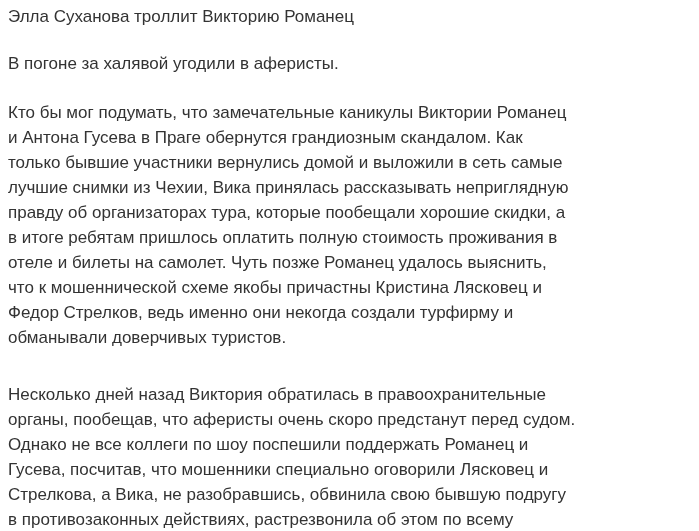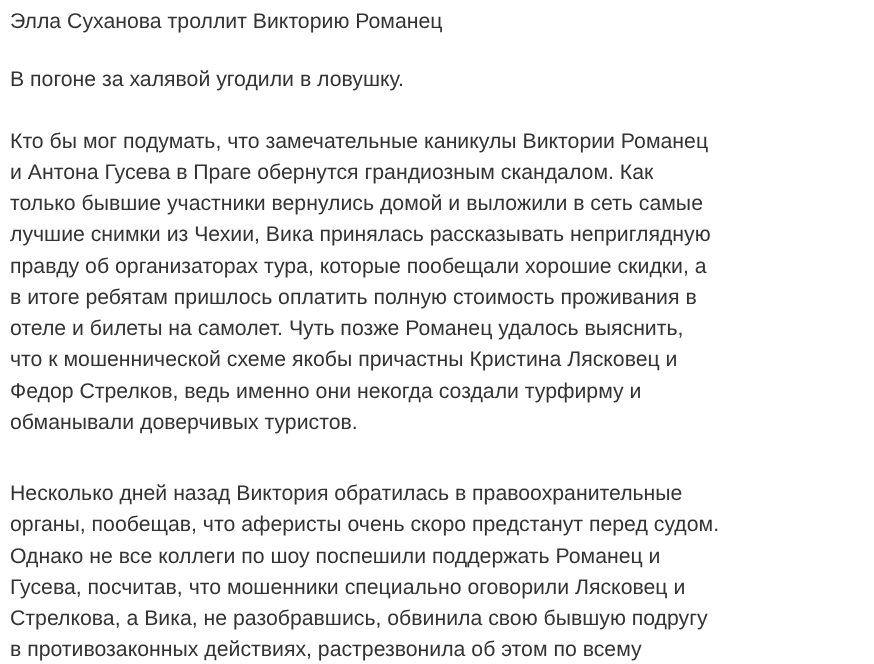--- a/index.html
+++ b/index.html
@@ -38,18 +38,18 @@
   .article .para-2 {
     margin: 0;
   }
 </style>
 </head>
 <body>
 
 <div class="article">
   <p class="title">Элла Суханова троллит Викторию Романец</p>
 
-  <p class="lead">В погоне за халявой угодили в ловушку.</p>
+  <p class="lead">В погоне за халявой угодили в аферисты.</p>
 
   <p class="para-1">Кто бы мог подумать, что замечательные каникулы Виктории Романец и Антона Гусева в Праге обернутся грандиозным скандалом. Как только бывшие участники вернулись домой и выложили в сеть самые лучшие снимки из Чехии, Вика принялась рассказывать неприглядную правду об организаторах тура, которые пообещали хорошие скидки, а в итоге ребятам пришлось оплатить полную стоимость проживания в отеле и билеты на самолет. Чуть позже Романец удалось выяснить, что к мошеннической схеме якобы причастны Кристина Лясковец и Федор Стрелков, ведь именно они некогда создали турфирму и обманывали доверчивых туристов.</p>
 
   <p class="para-2">Несколько дней назад Виктория обратилась в правоохранительные органы, пообещав, что аферисты очень скоро предстанут перед судом. Однако не все коллеги по шоу поспешили поддержать Романец и Гусева, посчитав, что мошенники специально оговорили Лясковец и Стрелкова, а Вика, не разобравшись, обвинила свою бывшую подругу в противозаконных действиях, растрезвонила об этом по всему интернету, к тому же пытается привлечь ребят к уголовной ответственности, не имея при этом каких-либо серьезных оснований.</p>
 </div>
 
 </body></html>

